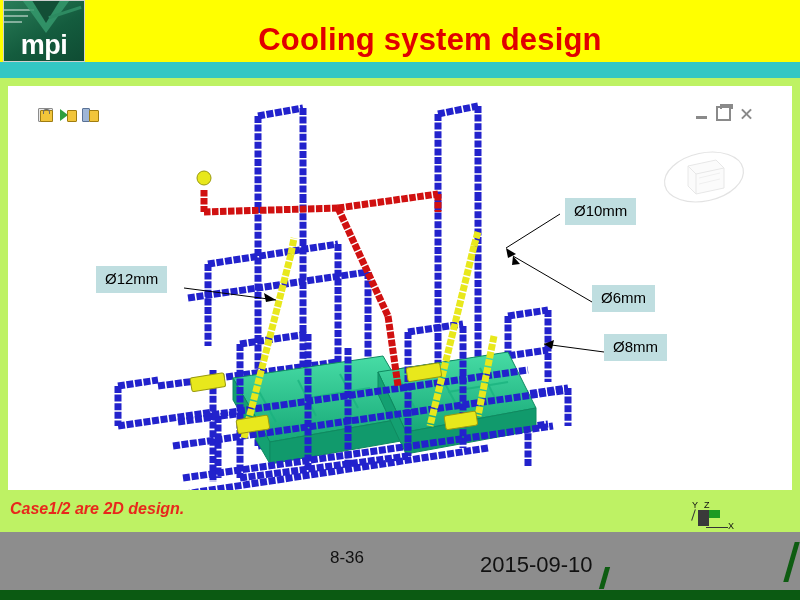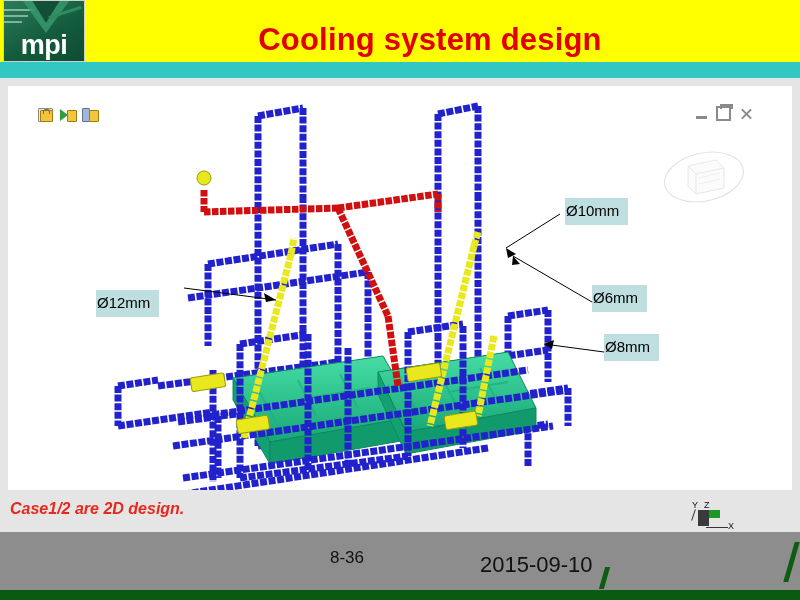--- a/index.html
+++ b/index.html
@@ -5,21 +5,21 @@
   html, body {
     margin: 0; padding: 0;
     width: 800px; height: 600px;
     overflow: hidden;
     background: #ffffff;
     font-family: "Liberation Sans", sans-serif;
   }
   #slide {
     position: relative;
     width: 800px; height: 600px;
-    background: #e5e5e5;
+    background: #bef264;
   }
 
   
   .header-yellow {
     position: absolute; left: 0; top: 0;
     width: 800px; height: 62px;
     background: #ffff00;
   }
   .header-teal {
     position: absolute; left: 0; top: 62px;
@@ -141,25 +141,25 @@
     width: 92px; height: 70px;
     opacity: .28;
   }
 
   
   .callout {
     position: absolute;
     background: #bfdee0;
     color: #000000;
     font-size: 15px;
-    padding: 4px 9px 5px 1px;
+    padding: 4px 9px 5px 9px;
     white-space: nowrap;
     line-height: 18px;
   }
-  .c12 { left: 96px;  top: 290px; }
+  .c12 { left: 96px;  top: 266px; }
   .c10 { left: 565px; top: 198px; }
   .c6  { left: 592px; top: 285px; text-align: center; }
   .c8  { left: 604px; top: 334px; }
 
   
   .autodesk {
     position: absolute; left: 42px; top: 448px;
     color: #58585a; line-height: 11px;
   }
   .autodesk .l1 { font-size: 9px; letter-spacing: .7px; }

